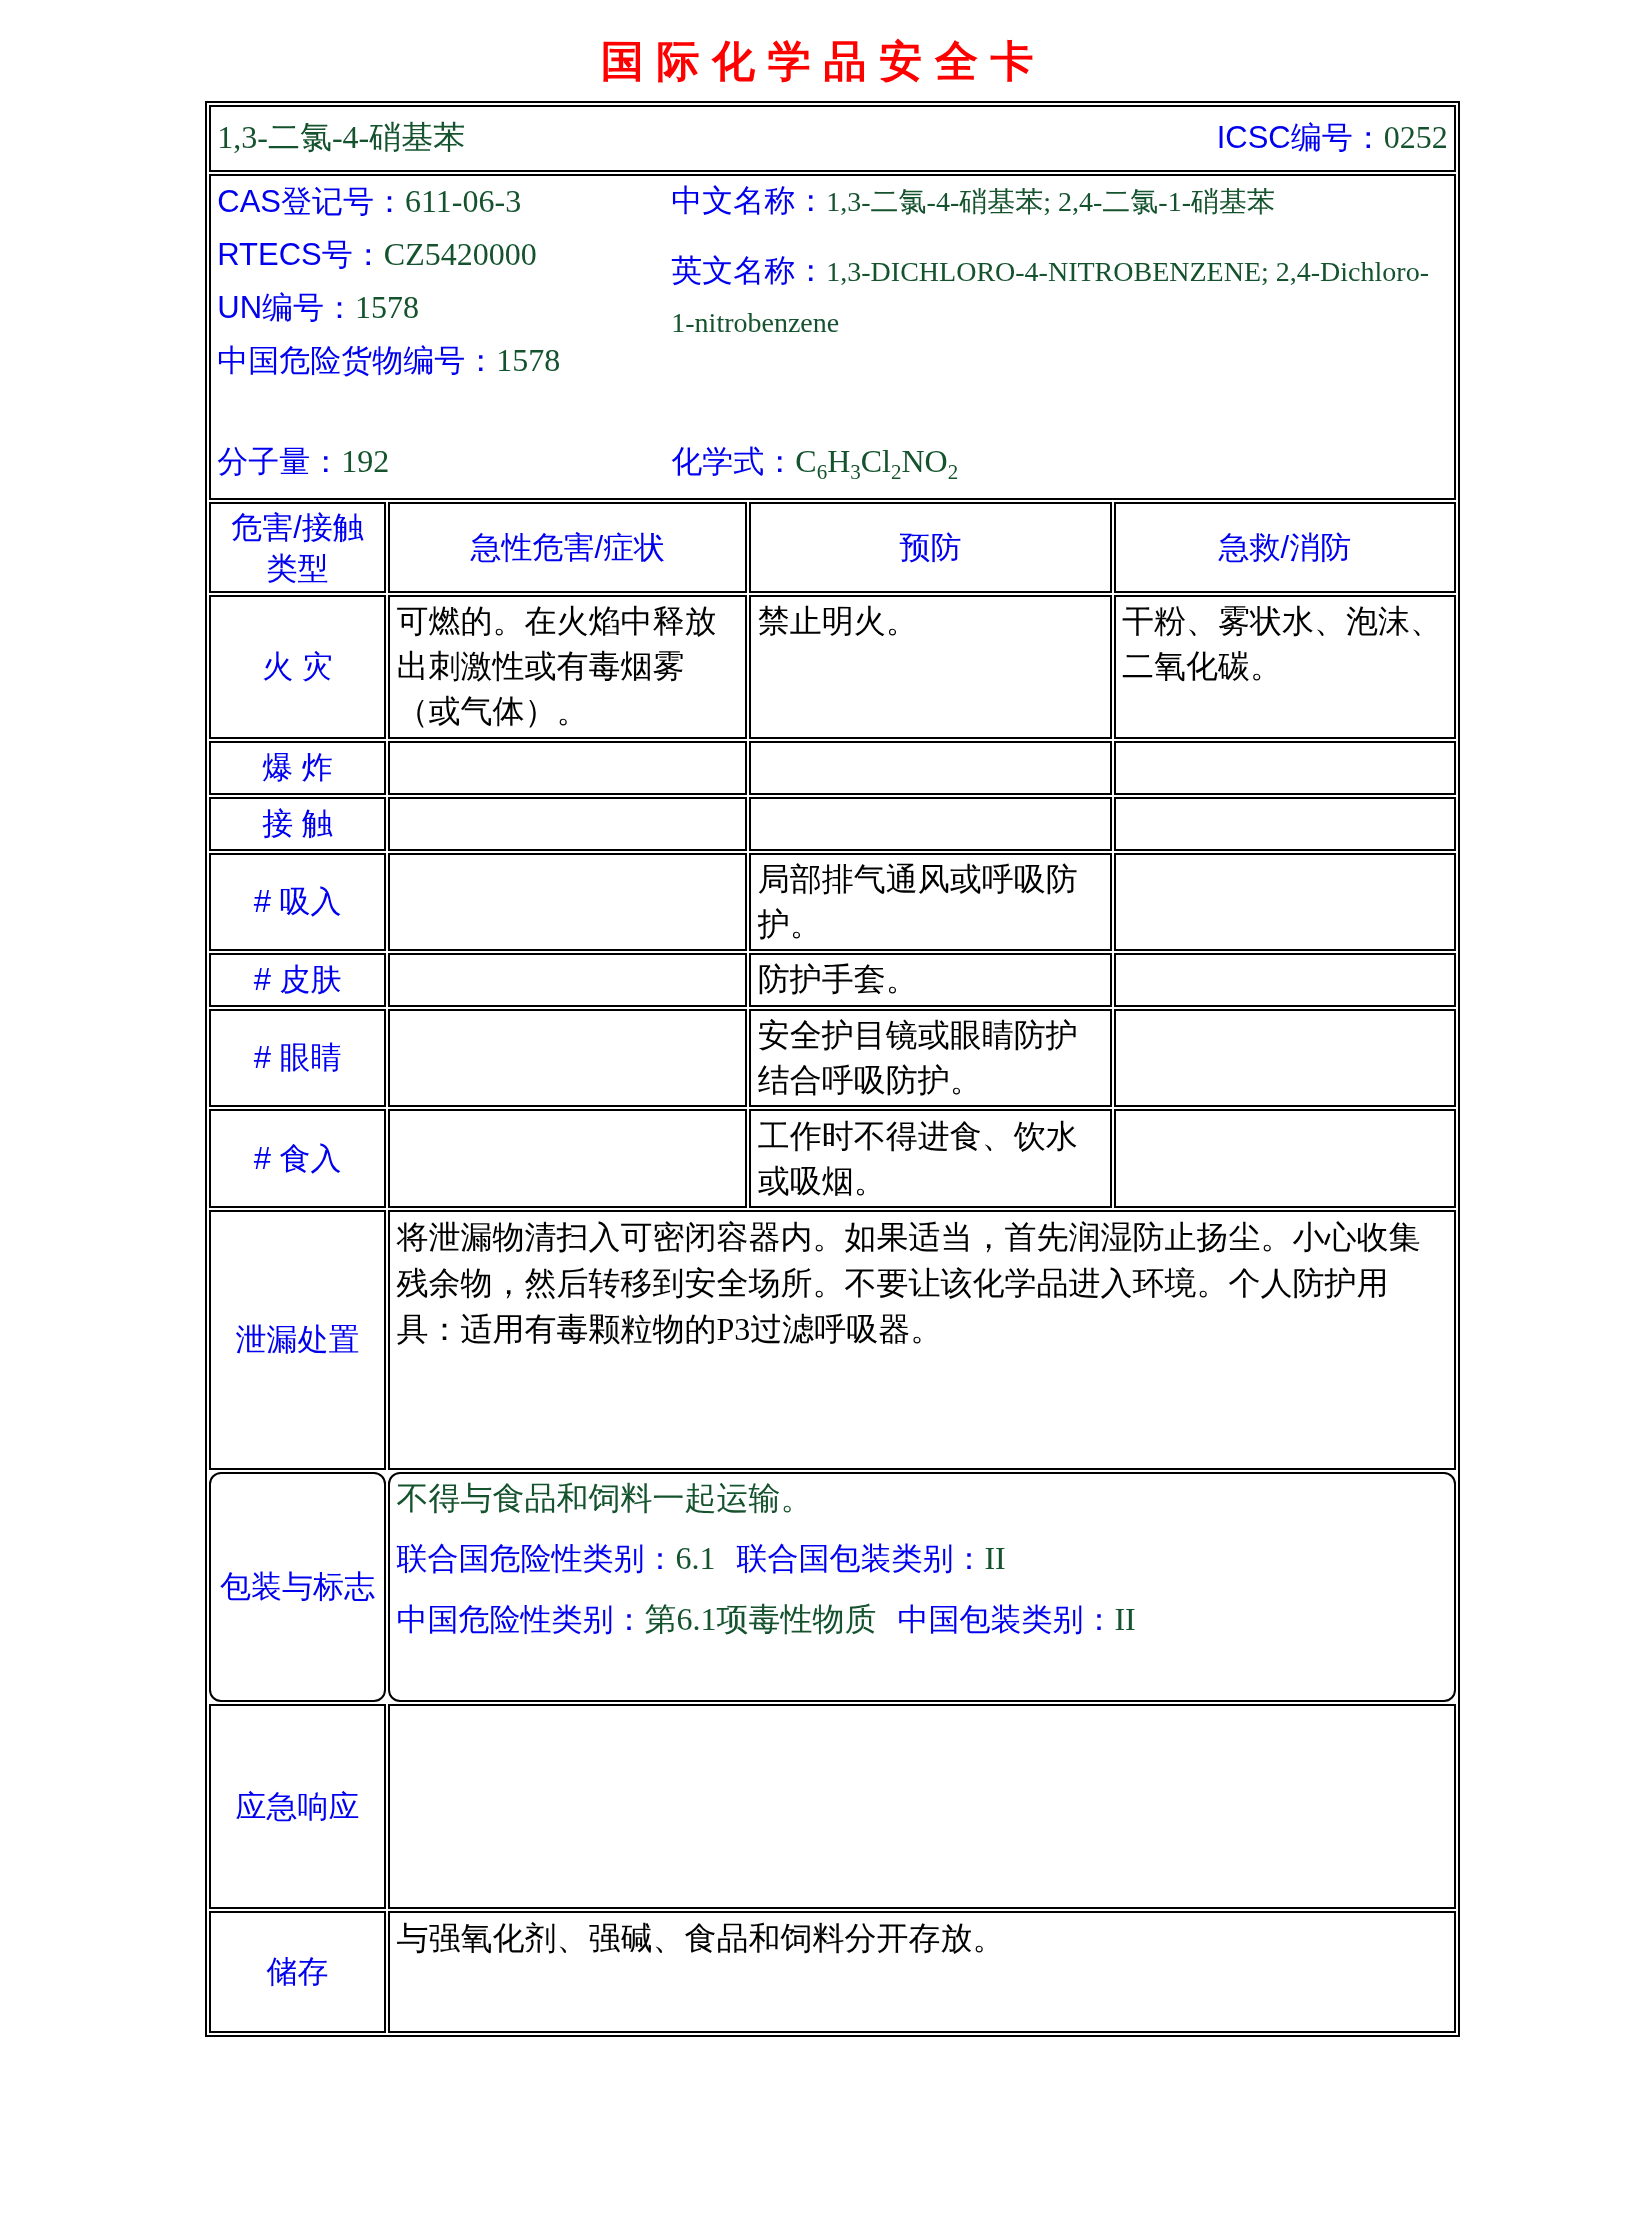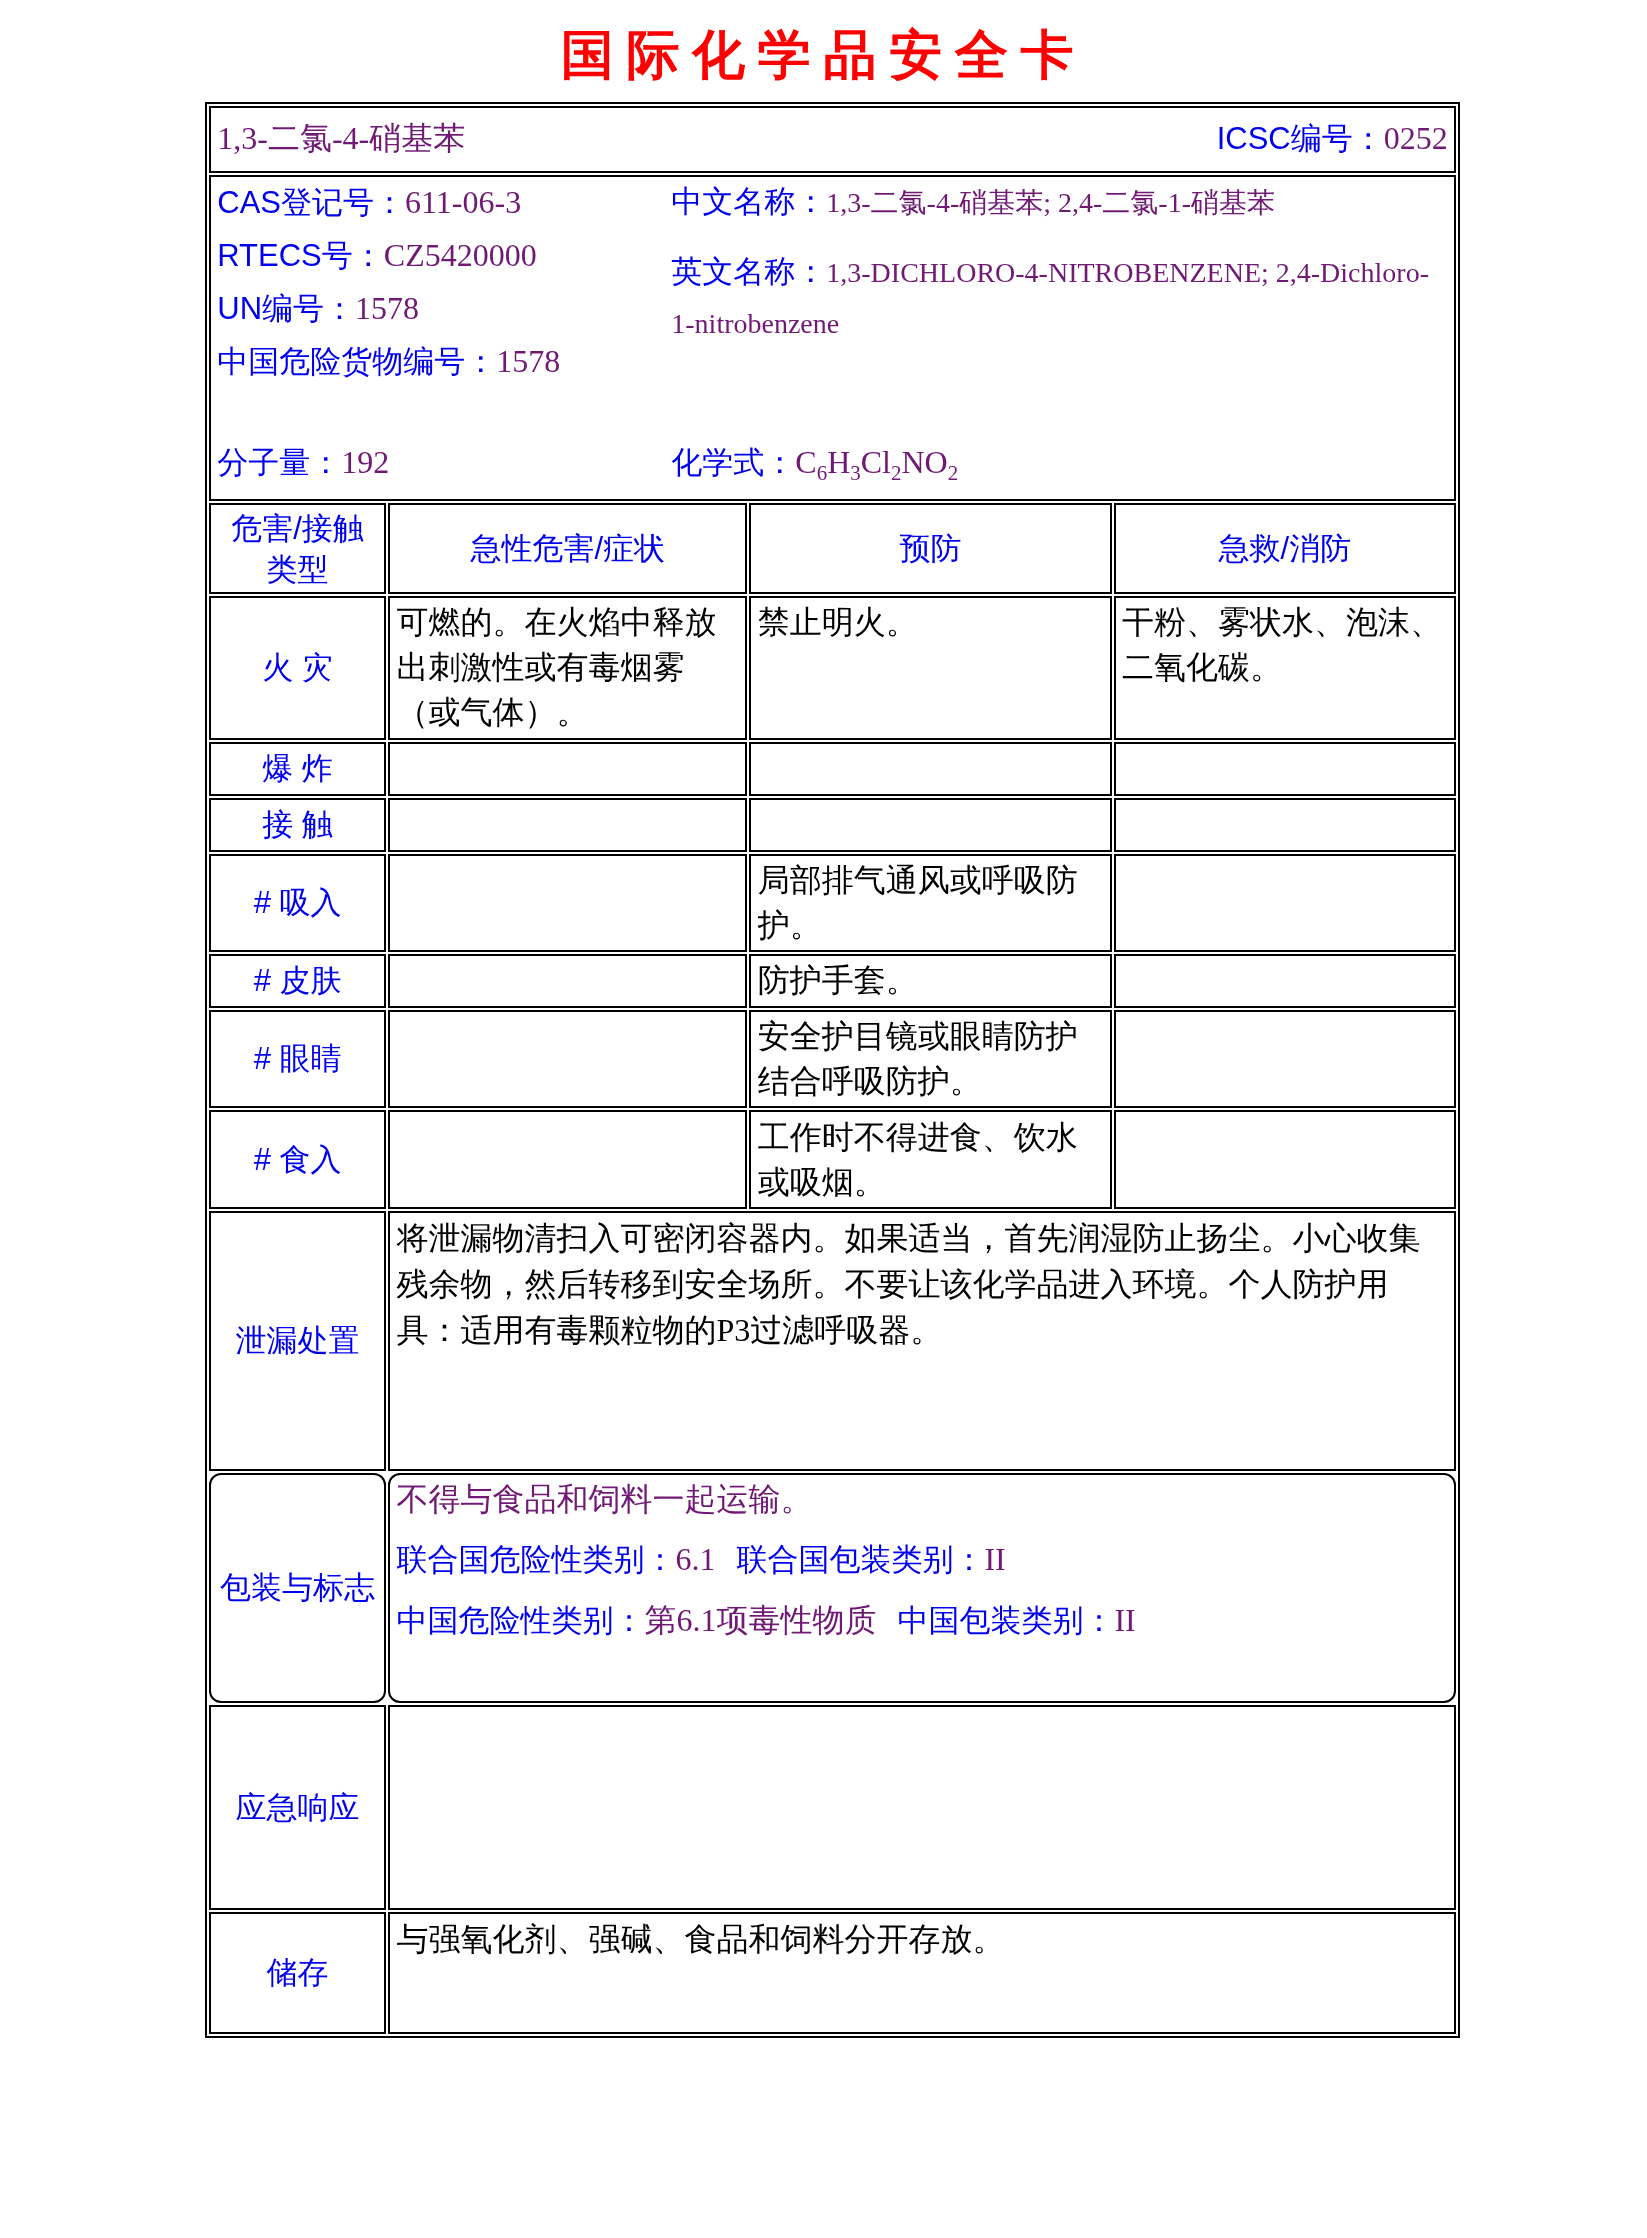--- a/index.html
+++ b/index.html
@@ -4,43 +4,43 @@
 <style>
   html, body { margin: 0; padding: 0; background: #ffffff; }
   body {
     width: 1647px; height: 2239px;
     font-family: "Liberation Serif", "DejaVu Serif", serif;
     color: #000;
   }
   .page { position: relative; width: 1647px; height: 2239px; }
 
   .title {
-    margin: 0; padding-top: 20px;
+    margin: 0; padding-top: 33px;
     text-align: center;
-    font-size: 53px; letter-spacing: 12.7px;
+    font-size: 43px; letter-spacing: 12.7px;
     font-weight: bold; color: #ff0000;
     font-family: "Liberation Serif", "DejaVu Serif", serif;
   }
 
   table.card {
     margin-left: 205px; margin-top: 9.8px;
     width: 1255px;
     table-layout: fixed;
     border-collapse: separate; border-spacing: 2.1px;
     border: 2.8px solid #000;
     background: #fff;
   }
   col.c1 { width: 176px; }
   col.c2 { width: 357px; }
   col.c3 { width: 360px; }
   col.c4 { width: 340px; }
 
   td { border: 2.1px solid #000; vertical-align: top; padding: 2.1px 6.3px; overflow: hidden; }
 
-  .black { color: #701a75; font-family: "Liberation Serif", "DejaVu Serif", serif; }
+  .black { color: #14532d; font-family: "Liberation Serif", "DejaVu Serif", serif; }
   .blbl  {
     color: #0000ee; font-weight: normal;
     font-family: "Liberation Sans", "DejaVu Sans", sans-serif;
     font-size: 31px;
   }
 
   
   tr.r-head td { height: 59px; vertical-align: middle; }
   .head-flex { display: flex; justify-content: space-between; align-items: center; }
   .head-flex .chem { font-size: 32px; }

